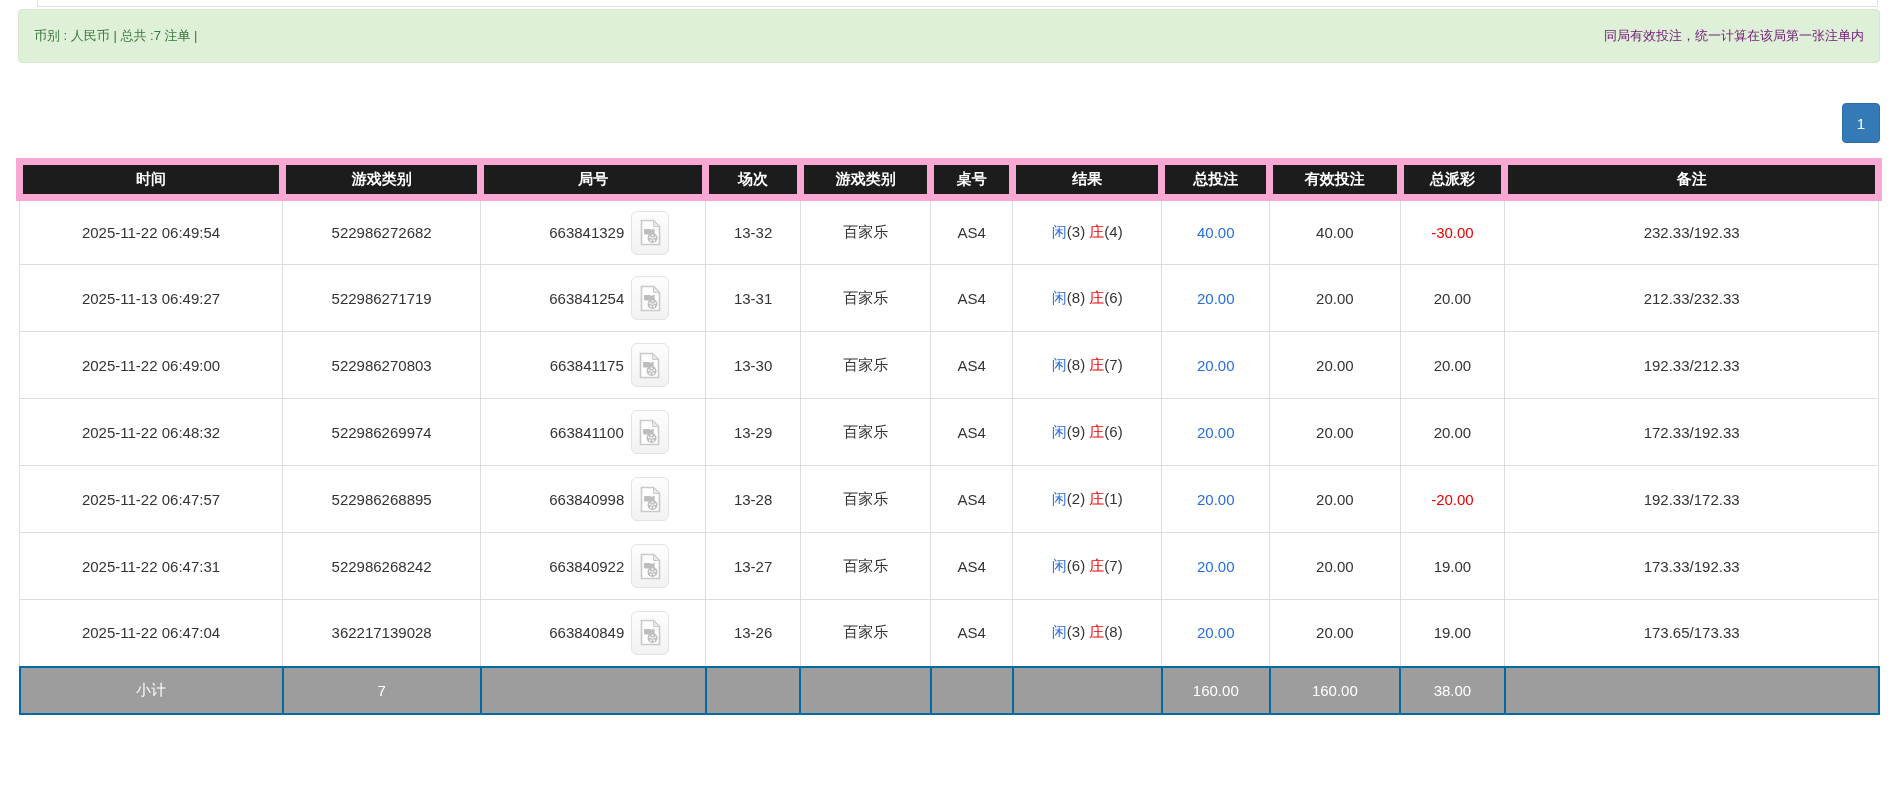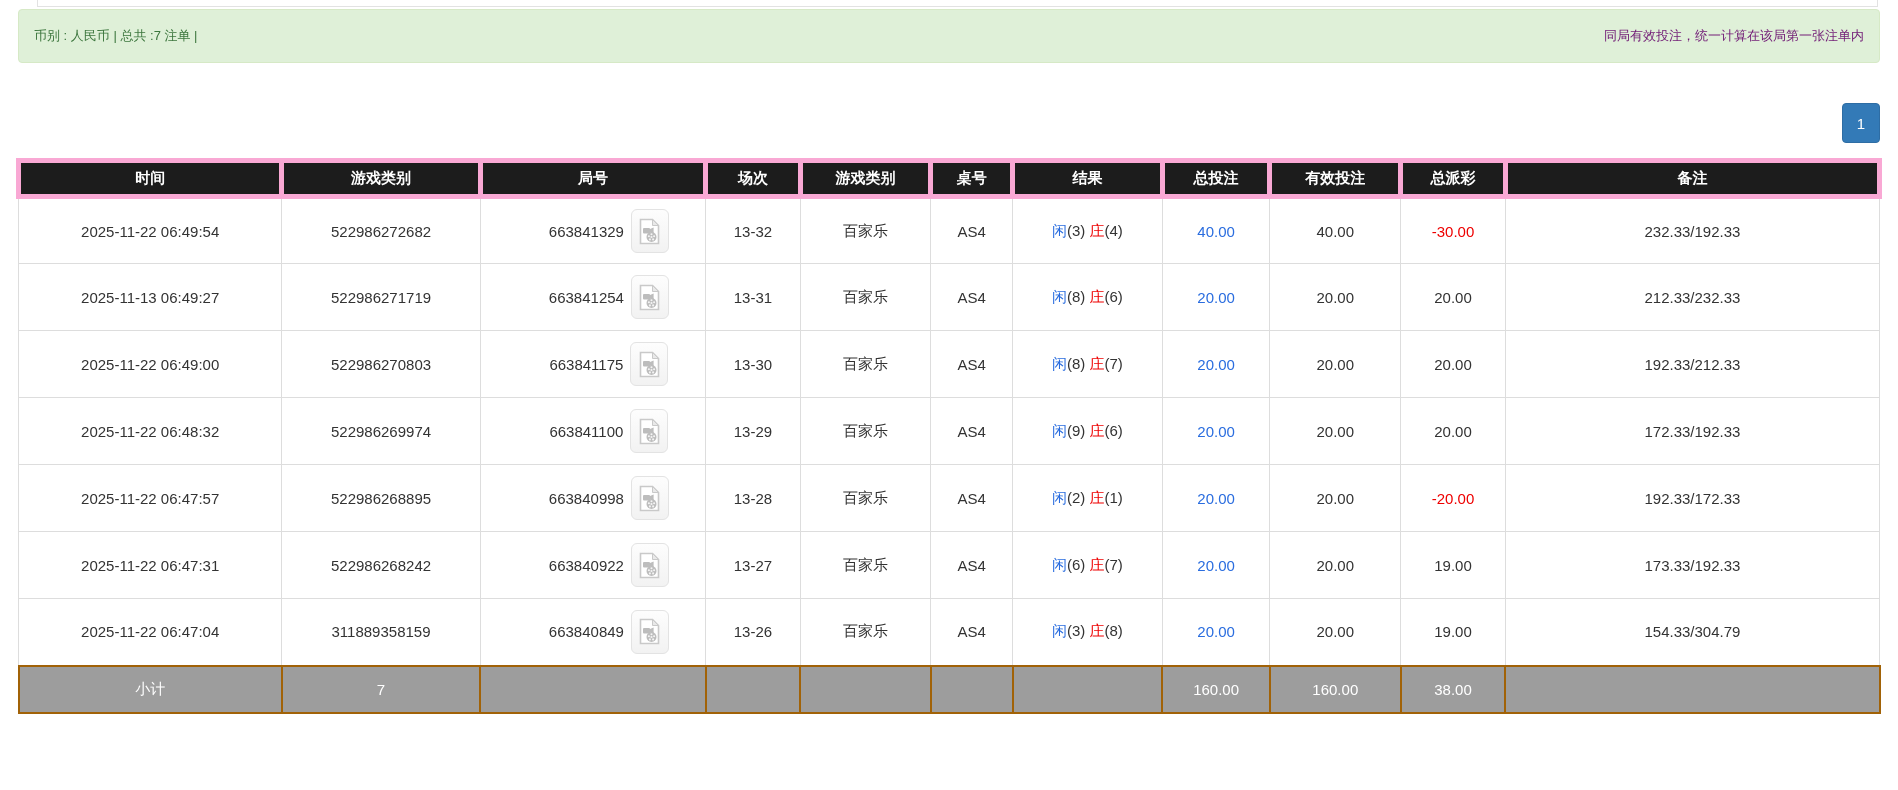--- a/index.html
+++ b/index.html
@@ -56,35 +56,35 @@
     width: 1866px;
     border-collapse: collapse;
     table-layout: fixed;
     font-size: 15px;
   }
   thead th {
     background: #1c1c1c;
     color: #fff;
     font-weight: 700;
     height: 36px;
-    border: 5px solid #f9a8d4;
+    border: 7px solid #f9a8d4;
     text-align: center;
   }
   tbody td {
     border: 1px solid #ddd;
     height: 67px;
     text-align: center;
     vertical-align: middle;
     color: #333;
     background: #fff;
   }
   tr.summary td {
     background: #9d9d9d;
     color: #fff;
-    border: 2px solid #a16207;
+    border: 2px solid #0369a1;
     height: 47px;
   }
   tr.total td { border-bottom: 2px solid #4a4a4a; }
   .blue { color: #2a6ddf; }
   .red  { color: #ee0000; }
   .game-cell-wrap {
     display: inline-flex;
     align-items: center;
     gap: 7px;
     vertical-align: middle;
@@ -322,21 +322,21 @@
         <td>百家乐</td>
         <td>AS4</td>
         <td><span class="blue">闲</span><span>(6) </span><span class="red">庄</span><span>(7)</span></td>
         <td class="blue">20.00</td>
         <td>20.00</td>
         <td>19.00</td>
         <td>173.33/192.33</td>
       </tr>
       <tr>
         <td>2025-11-22 06:47:04</td>
-        <td>311889358159</td>
+        <td>362217139028</td>
         <td><span class="game-cell-wrap">
             <span>663840849</span>
             <button class="video-btn">
               <svg width="23" height="27" viewBox="0 0 23 27">
                 <path d="M2.5 1.5 h12 l6 6 v18 h-18 z" fill="#ffffff" stroke="#c9c9c9" stroke-width="1.6"></path>
                 <path d="M14.5 1.5 l6 6 h-6 z" fill="#e9e9e9" stroke="#c9c9c9" stroke-width="1"></path>
                 <rect x="5" y="10" width="7" height="5.5" rx="1" fill="#bdbdbd"></rect>
                 <path d="M12 11 l3.6 -1.6 v6.4 l-3.6 -1.6 z" fill="#bdbdbd"></path>
                 <circle cx="13.5" cy="19" r="5" fill="#bdbdbd"></circle>
                 <circle cx="13.5" cy="19" r="1.1" fill="#f4f4f4"></circle>
@@ -348,21 +348,21 @@
               </svg>
             </button>
           </span></td>
         <td>13-26</td>
         <td>百家乐</td>
         <td>AS4</td>
         <td><span class="blue">闲</span><span>(3) </span><span class="red">庄</span><span>(8)</span></td>
         <td class="blue">20.00</td>
         <td>20.00</td>
         <td>19.00</td>
-        <td>154.33/304.79</td>
+        <td>173.65/173.33</td>
       </tr>
       <tr class="summary">
         <td>小计</td>
         <td>7</td>
         <td></td>
         <td></td>
         <td></td>
         <td></td>
         <td></td>
         <td>160.00</td>

